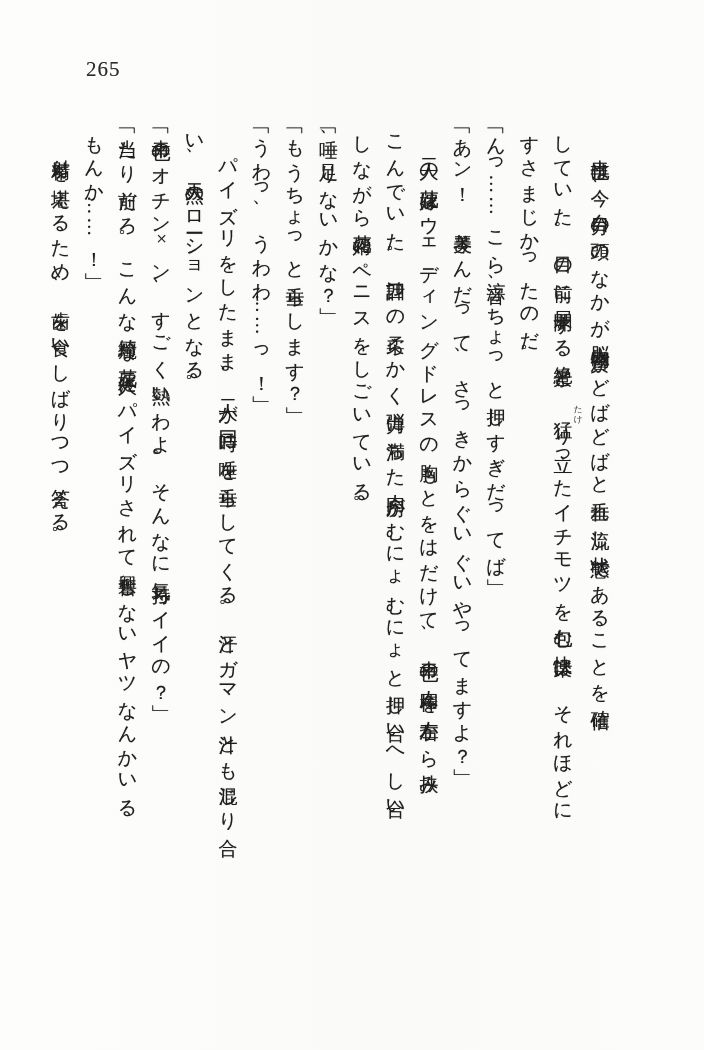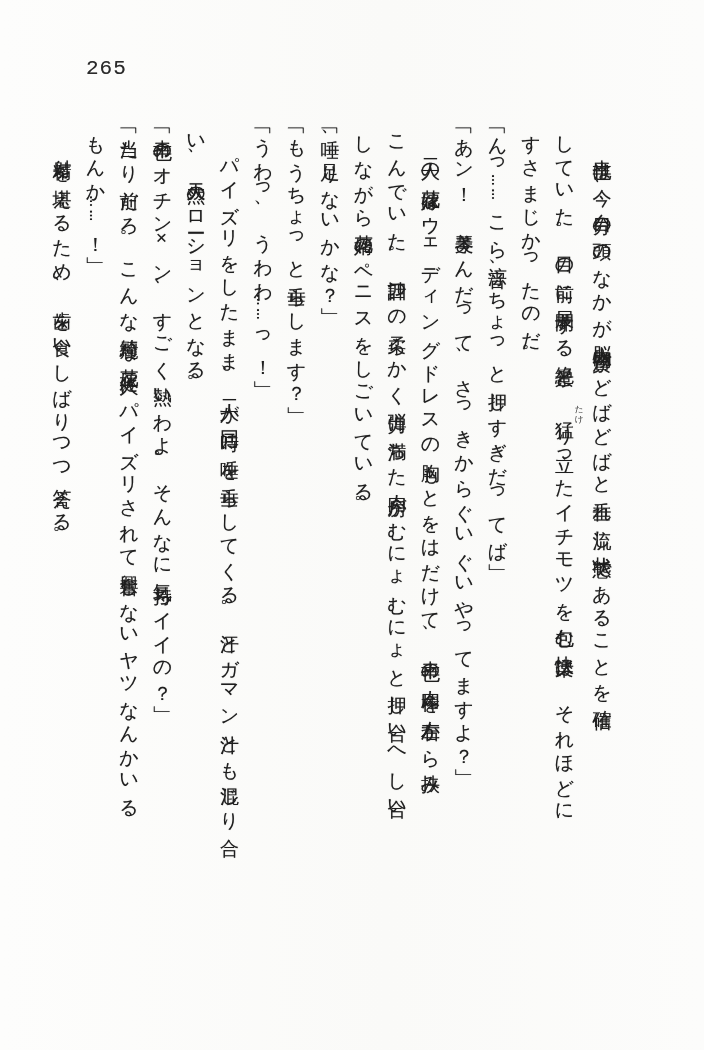--- a/index.html
+++ b/index.html
@@ -8,21 +8,21 @@
     width: 705px;
     height: 1050px;
     overflow: hidden;
     background: #ffffff;
   }
   .scan-page {
     position: relative;
     width: 704px;
     height: 1050px;
     background: linear-gradient(90deg, #fdfdfc 0%, #fafaf8 55%, #fcfcfb 100%);
-    font-family: Liberation Mono, monospace;
+    font-family: Liberation Serif, serif;
   }
   .page-number {
     position: absolute;
     top: 57px;
     left: 86px;
     font-size: 21px;
     letter-spacing: 1px;
     color: #2b2b2b;
     text-shadow: 0 0 0.6px rgba(43,43,43,0.45);
   }

